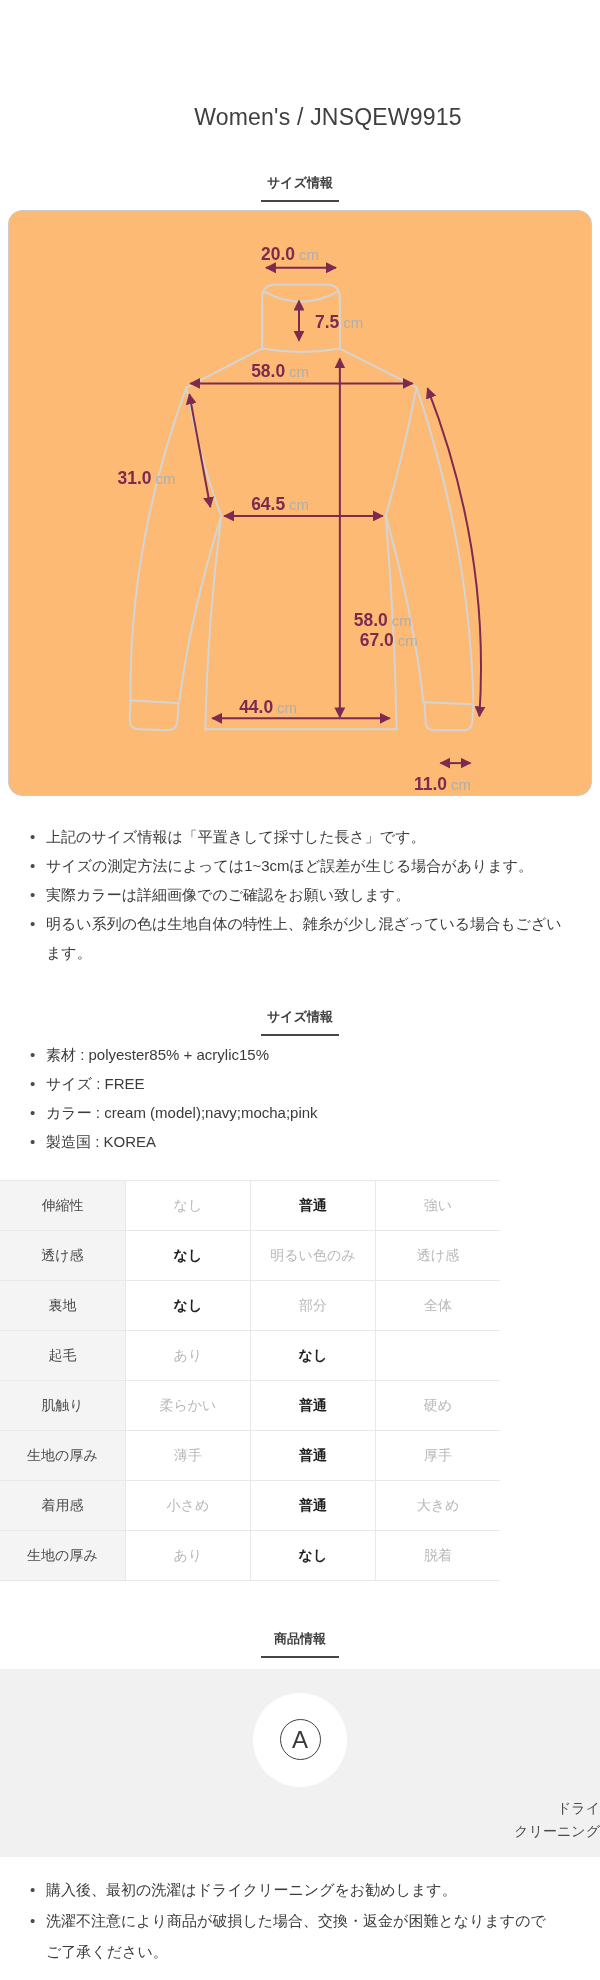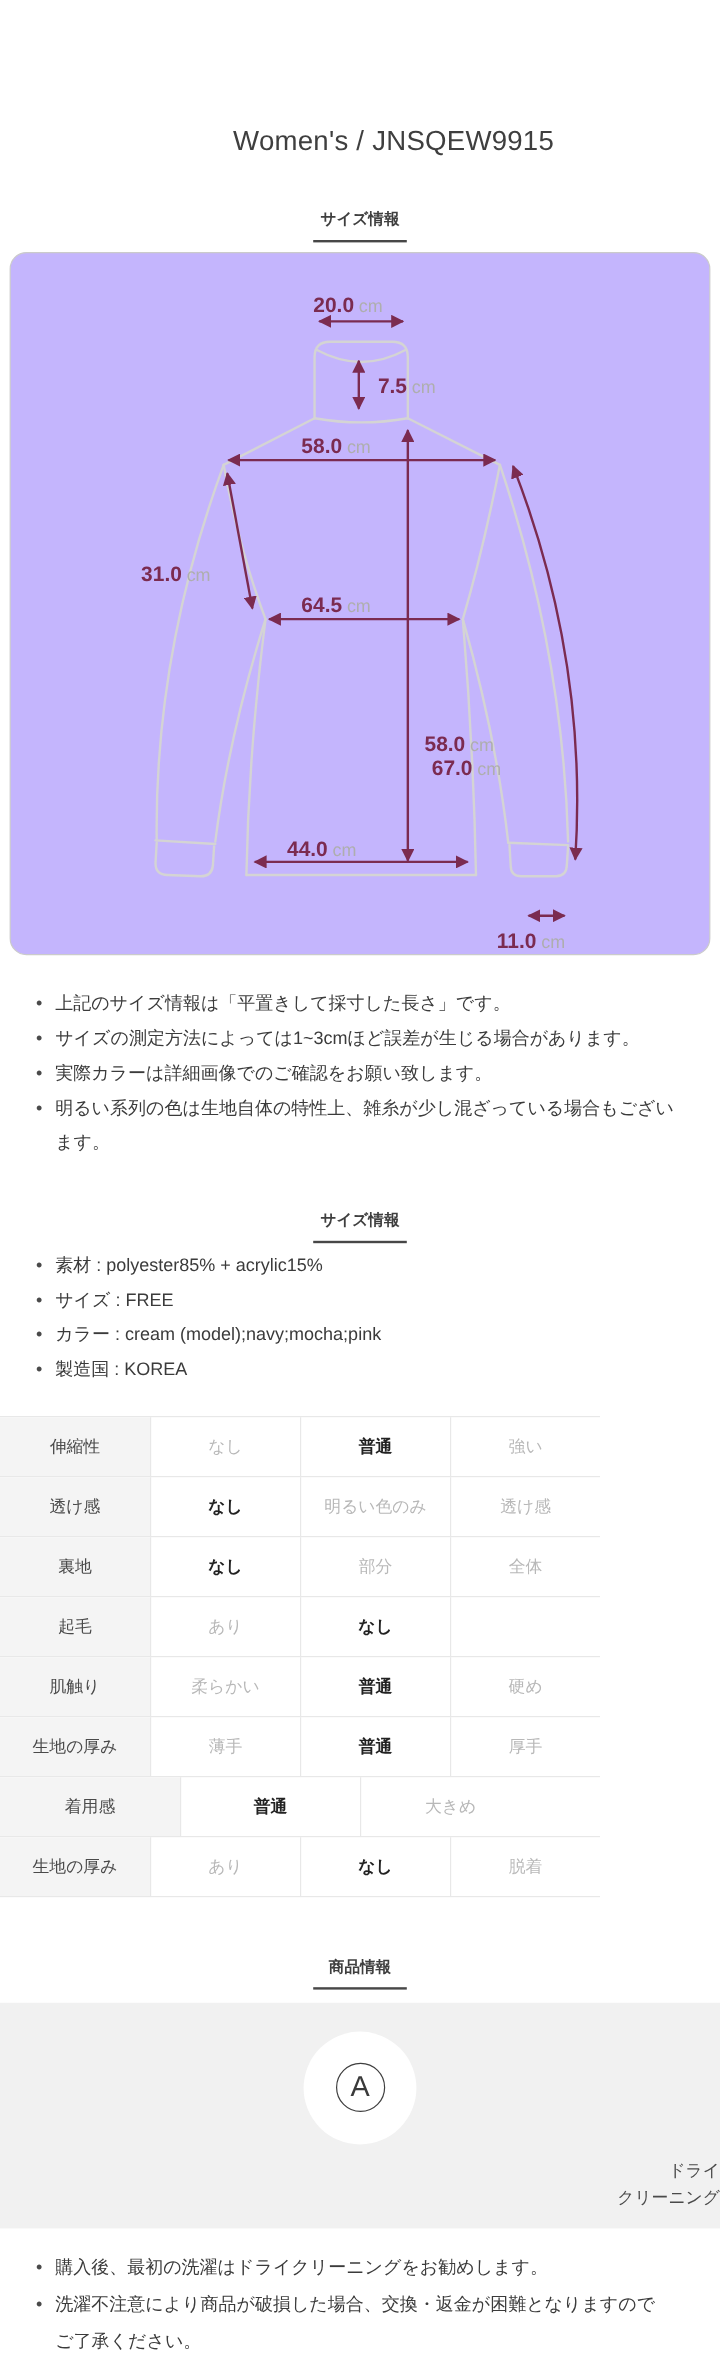--- a/index.html
+++ b/index.html
@@ -15,21 +15,21 @@
 
   .title{position:absolute;top:104px;left:0;width:100%;text-align:center;
          font-size:23px;font-weight:400;color:#3f3f3f;letter-spacing:.2px;margin-left:28px;}
 
   .sec-head{position:absolute;left:0;width:100%;text-align:center;
             font-size:13px;font-weight:700;color:#3f3f3f;}
   .sec-head .ul{display:block;width:78px;height:2px;background:var(--underline);margin:8px auto 0;}
   .sh1{top:174px}.sh2{top:1008px}.sh3{top:1630px}
 
   .card{position:absolute;left:8px;top:210px;width:584px;height:586px;
-        border:1.5px solid var(--card_border);border-radius:14px;background:#c4b5fd;}
+        border:1.5px solid var(--card_border);border-radius:14px;background:#fdba74;}
   .card svg{display:block;width:100%;height:100%;}
 
   .g{fill:none;stroke:var(--outline_gray);stroke-width:2;stroke-linecap:round;stroke-linejoin:round;}
   .m{fill:none;stroke:var(--accent);stroke-width:2;stroke-linecap:butt;}
   .mk{fill:var(--accent);}
   text{font-family:"Liberation Sans","DejaVu Sans",sans-serif;}
   .mv{font-size:17.5px;font-weight:600;fill:var(--accent);}
   .mu{font-size:15px;font-weight:400;fill:var(--muted_gray);}
 
   .notes{position:absolute;left:30px;right:18px;list-style:none;}
@@ -174,20 +174,21 @@
         <div class="tcell tval">硬め</div>
       </div>
       <div class="trow">
         <div class="tcell tlabel">生地の厚み</div>
         <div class="tcell tval">薄手</div>
         <div class="tcell tval sel">普通</div>
         <div class="tcell tval">厚手</div>
       </div>
       <div class="trow">
         <div class="tcell tlabel">着用感</div>
+        <div class="tcell tval">小さめ</div>
         <div class="tcell tval sel">普通</div>
         <div class="tcell tval">大きめ</div>
       </div>
       <div class="trow">
         <div class="tcell tlabel">生地の厚み</div>
         <div class="tcell tval">あり</div>
         <div class="tcell tval sel">なし</div>
         <div class="tcell tval">脱着</div>
       </div>
     </div>

